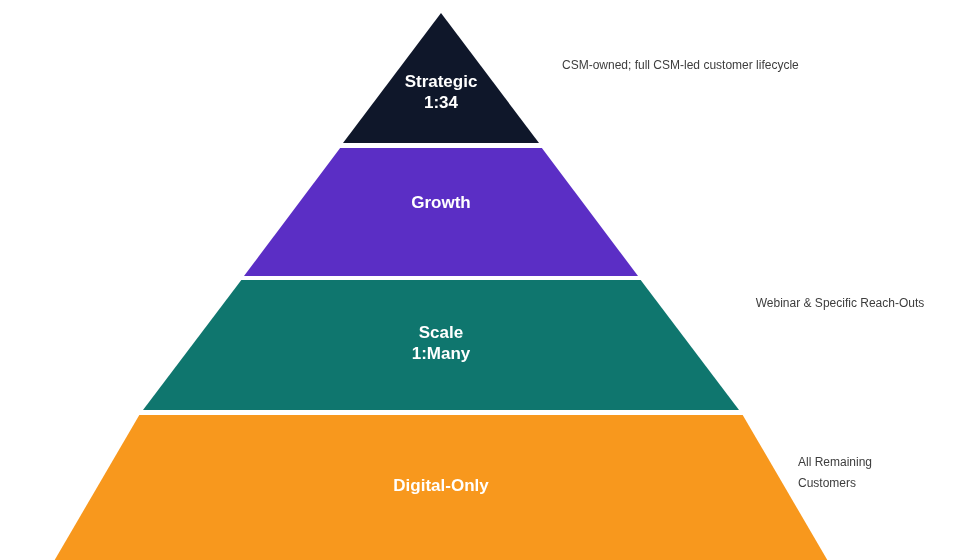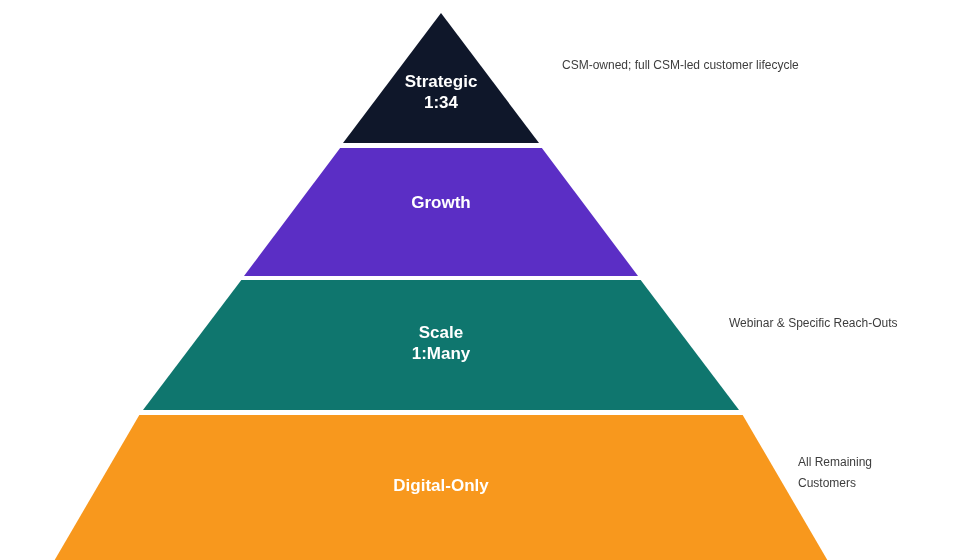--- a/index.html
+++ b/index.html
@@ -49,21 +49,21 @@
   .tier-3 .tier-label { top: 42px; }
   .tier-4 .tier-label { top: 60px; }
   .annotation {
     position: absolute;
     color: #3d3d3d;
     font-size: 12px;
     line-height: 21px;
   }
   .annotation-1 { left: 562px; top: 55px; white-space: nowrap; }
   .annotation-2 { left: 659px; top: 161px; width: 285px; text-align: center; }
-  .annotation-3 { left: 729px; top: 313px; width: 222px; white-space: nowrap; }
+  .annotation-3 { left: 729px; top: 293px; width: 222px; text-align: center; white-space: nowrap; }
   .annotation-4 { left: 798px; top: 452px; width: 124px; text-align: left; }
 </style>
 </head>
 <body>
 
 <div class="canvas">
 
   <div class="tier tier-1" style="background-color: #0f172a;">
     <div class="tier-label">
       <div>Strategic</div>

